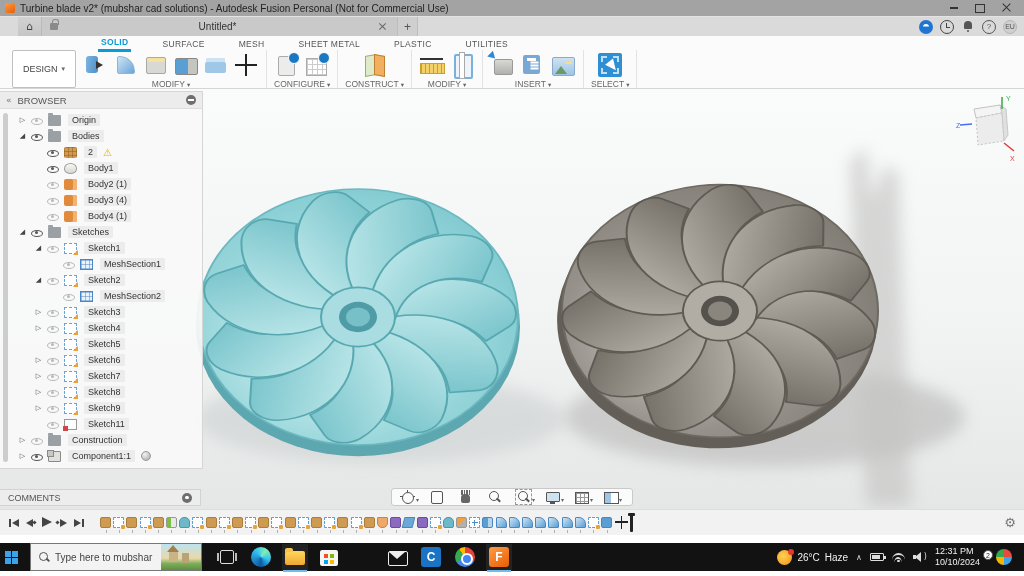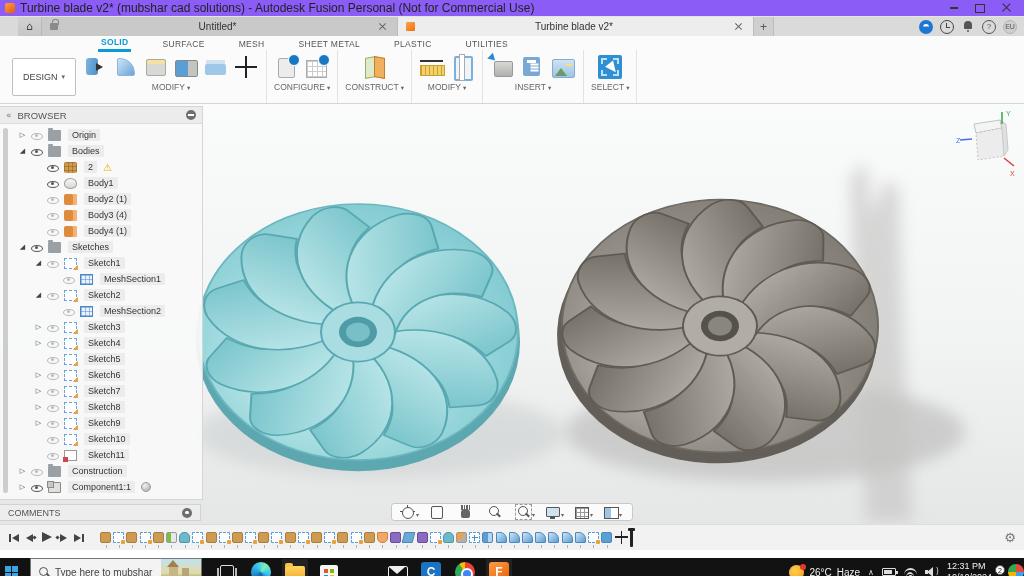--- a/index.html
+++ b/index.html
@@ -1,19 +1,19 @@
 <!DOCTYPE html>
 <html><head>
 <meta charset="utf-8">
 <style>
   *{box-sizing:border-box;margin:0;padding:0}
   body{width:1024px;height:576px;font-family:"Liberation Sans",sans-serif;overflow:hidden;background:#fff;position:relative}
 
   
-  #titlebar{height:17px;background:#8b5cf6;display:flex;align-items:center;padding:4px 5px;font-size:12px;color:#222;border-bottom:1px solid #e4e4e4}
+  #titlebar{height:17px;background:#a3a3a3;display:flex;align-items:center;padding:4px 5px;font-size:10px;color:#222;border-bottom:1px solid #e4e4e4}
   .appico{width:10px;height:10px;border-radius:2px;background:linear-gradient(145deg,#ff9d45,#e85d04);margin-right:5px;flex:none}
   #titlebar .sp{flex:1}
   .wc{width:26px;height:16px;display:flex;align-items:center;justify-content:center;position:relative;cursor:default}
   .wc-min::before{content:"";width:8px;height:1.5px;background:#333}
   .wc-max::before{content:"";width:8px;height:7px;border:1.2px solid #333}
   .wc-close::before,.wc-close::after{content:"";position:absolute;width:11px;height:1.3px;background:#333}
   .wc-close::before{transform:rotate(45deg)}.wc-close::after{transform:rotate(-45deg)}
 
   
   #tabrow{height:19px;background:#dadada;display:flex;align-items:stretch;font-size:10px;color:#333}
@@ -37,21 +37,21 @@
   .tri-ext::before{content:"";position:absolute;inset:4px;background:#fff;border-radius:50%;clip-path:polygon(0 0,100% 0,100% 50%,0 50%)}
   .tri-clock{border:1.3px solid #444}
   .tri-clock::before{content:"";position:absolute;left:5px;top:2.5px;width:1.2px;height:4px;background:#444}
   .tri-clock::after{content:"";position:absolute;left:5px;top:6px;width:3.5px;height:1.2px;background:#444}
   .tri-bell::before{content:"";position:absolute;left:3px;top:1px;width:8px;height:8px;background:#555;border-radius:4px 4px 1px 1px}
   .tri-bell::after{content:"";position:absolute;left:6px;top:10px;width:2px;height:2px;background:#555;border-radius:50%}
   .tri-help{border:1.3px solid #555;display:flex;align-items:center;justify-content:center;font-size:8px;color:#555}
   .tri-user{background:#cfcfcf;display:flex;align-items:center;justify-content:center;font-size:7px;color:#555;border:1px solid #b5b5b5}
 
   
-  #ribbon{height:68px;background:#fbfbfb;border-bottom:1px solid #d5d5d5;position:relative}
+  #ribbon{height:53px;background:#fbfbfb;border-bottom:1px solid #d5d5d5;position:relative}
   .rtabs{position:absolute;top:1px;left:98px;display:flex;gap:28px;height:14px;align-items:center;font-size:8.5px;color:#555;letter-spacing:.3px;white-space:nowrap}
   .rtab{padding:1px 3px 2px;cursor:default}
   .rtab.active{color:#0a9bd7;font-weight:bold;border-bottom:3px solid #0a9bd7}
   .rbody{position:absolute;top:14px;left:0;right:0;bottom:0;display:flex;align-items:stretch;padding-left:12px}
   .design{align-self:center;width:64px;height:38px;border:1px solid #c0c0c0;background:#fff;border-radius:2px;display:flex;align-items:center;justify-content:center;font-size:9px;color:#444;gap:4px}
   .design::after{content:"▾";font-size:7px;color:#666;font-family:"DejaVu Sans",sans-serif}
   .rgroup{display:flex;flex-direction:column;align-items:center;padding:2px 7px 1px;border-right:1px solid #e3e3e3}
   .ricons{display:flex;align-items:center;height:29px;gap:4px}
   .rlabel{font-size:8.5px;color:#666;margin-top:1px;white-space:nowrap}
   .rlabel::after{content:" ▾";font-size:6.5px;font-family:"DejaVu Sans",sans-serif}
@@ -225,21 +225,21 @@
   .tb-store::after{content:"";position:absolute;left:8px;top:10px;width:4px;height:4px;background:#f25022;box-shadow:6px 0 0 #7fba00,0 6px 0 #00a4ef,6px 6px 0 #ffb900}
   .tb-autodesk{display:flex;align-items:center;justify-content:center;color:#f5f5f5;font-family:"DejaVu Sans",sans-serif;font-size:15px}
   .tb-mail::before{content:"";position:absolute;left:4px;top:7px;width:18px;height:13px;border:1.6px solid #eee;border-radius:2px}
   .tb-mail::after{content:"";position:absolute;left:5px;top:8px;border-left:8px solid transparent;border-right:8px solid transparent;border-top:7px solid #eee}
   .tb-c::before{content:"C";position:absolute;inset:3px;background:#1a73c4;border-radius:3px;color:#fff;display:flex;align-items:center;justify-content:center;font-size:12px;font-weight:bold}
   .tb-chrome::before{content:"";position:absolute;inset:3px;border-radius:50%;background:conic-gradient(#ea4335 0 33%,#4285f4 33% 66%,#34a853 66% 90%,#fbbc05 90%)}
   .tb-chrome::after{content:"";position:absolute;left:9px;top:9px;width:8px;height:8px;background:#4285f4;border:2px solid #fff;border-radius:50%}
   .tb-fusion{display:flex;align-items:center;justify-content:center}
   .tb-fusion::before{content:"F";width:20px;height:20px;background:linear-gradient(145deg,#ff9d45,#e85d04);border-radius:3px;color:#fff;display:flex;align-items:center;justify-content:center;font-size:12px;font-weight:bold}
   #taskbar .sp{flex:1}
-  .tray{display:flex;align-items:center;gap:8px;padding-right:0}
+  .tray{display:flex;align-items:center;gap:8px;padding-right:12px}
   .weather{display:flex;align-items:center;gap:5px}
   .wico{width:15px;height:15px;border-radius:50%;background:radial-gradient(circle at 40% 40%,#ffd34d,#f09020);position:relative;flex:none}
   .wico::after{content:"";position:absolute;right:-2px;top:-1px;width:6px;height:6px;border-radius:50%;background:#e23b2e}
   .trtxt{font-size:10px;color:#f0f0f0;white-space:nowrap}
   .tr-caret{font-family:"DejaVu Sans",sans-serif;font-size:8px;color:#ddd}
   .tr-batt{width:14px;height:8px;border:1.2px solid #ddd;border-radius:1px;position:relative}
   .tr-batt::before{content:"";position:absolute;left:1px;top:1px;bottom:1px;width:8px;background:#ddd}
   .tr-batt::after{content:"";position:absolute;right:-3px;top:2px;width:1.6px;height:3px;background:#ddd}
   .tr-wifi{width:13px;height:8px;border-top:2px solid #ddd;border-radius:60% 60% 0 0/100% 100% 0 0;position:relative}
   .tr-wifi::before{content:"";position:absolute;left:2.5px;top:1.5px;width:8px;height:5px;border-top:2px solid #ddd;border-radius:60% 60% 0 0/100% 100% 0 0}
@@ -293,25 +293,20 @@
         <i></i>
         <span class="qc caret"></span>
       </span>
     </div>
   <span class="hometab">⌂</span>
   <div class="dtab inactive">
     <span class="locki"></span>
     <span class="lab">Untitled*</span>
     <span class="tabx"></span>
   </div>
-  <div class="dtab active">
-    <span class="cubei"></span>
-    <span class="lab">Turbine blade v2*</span>
-    <span class="tabx"></span>
-  </div>
   <span class="newtab">+</span>
   <span class="sp"></span>
   <span class="tri tri-ext"></span>
   <span class="tri tri-clock"></span>
   <span class="tri tri-bell"></span>
   <span class="tri tri-help">?</span>
   <span class="tri tri-user">EU</span>
 </div>
 
 <div id="ribbon">
@@ -599,27 +594,20 @@
           <div class="trow lvl2">
           <span class="t-exp col"></span>
           <span class="t-eye off"></span>
           <span class="t-ico sketch"></span>
           <span class="t-label">Sketch9</span>
           <span class="t-extra"></span>
         </div>
           <div class="trow lvl2">
           <span class="t-exp noexp"></span>
           <span class="t-eye off"></span>
-          <span class="t-ico sketch"></span>
-          <span class="t-label">Sketch10</span>
-          <span class="t-extra"></span>
-        </div>
-          <div class="trow lvl2">
-          <span class="t-exp noexp"></span>
-          <span class="t-eye off"></span>
           <span class="t-ico sketchlock"></span>
           <span class="t-label">Sketch11</span>
           <span class="t-extra"></span>
         </div>
           <div class="trow lvl1">
           <span class="t-exp col"></span>
           <span class="t-eye off"></span>
           <span class="t-ico folder"></span>
           <span class="t-label">Construction</span>
           <span class="t-extra"></span>

